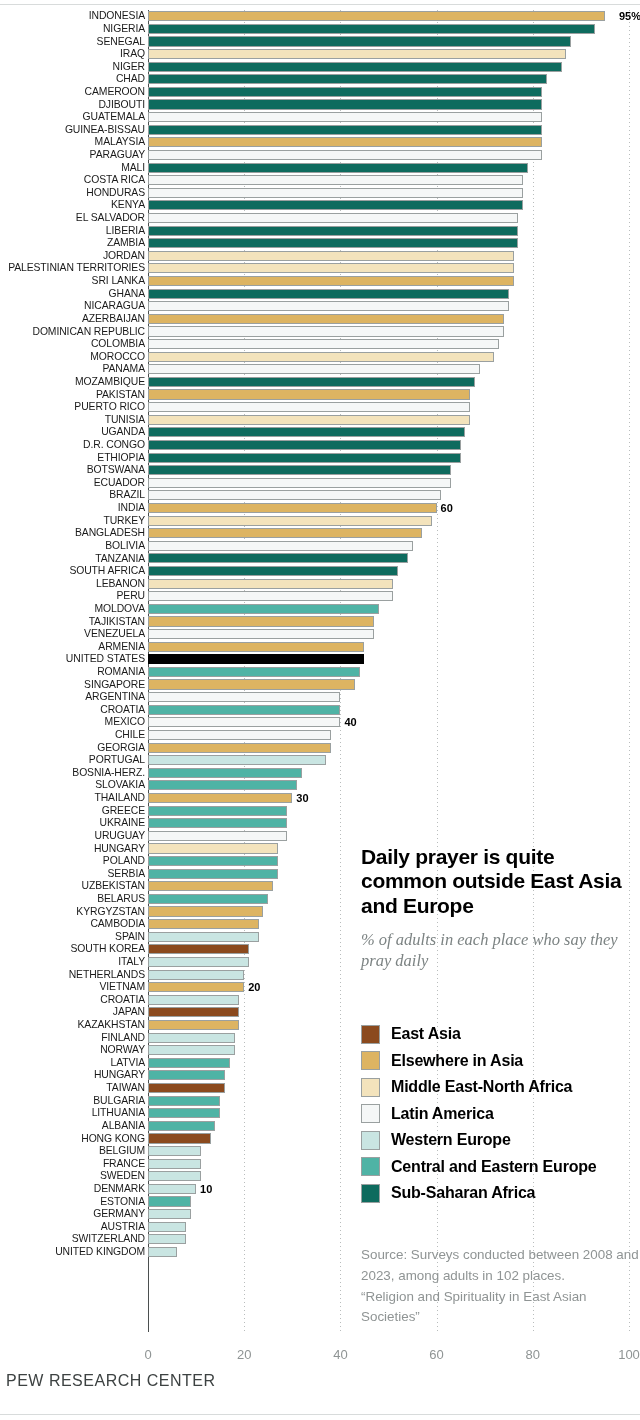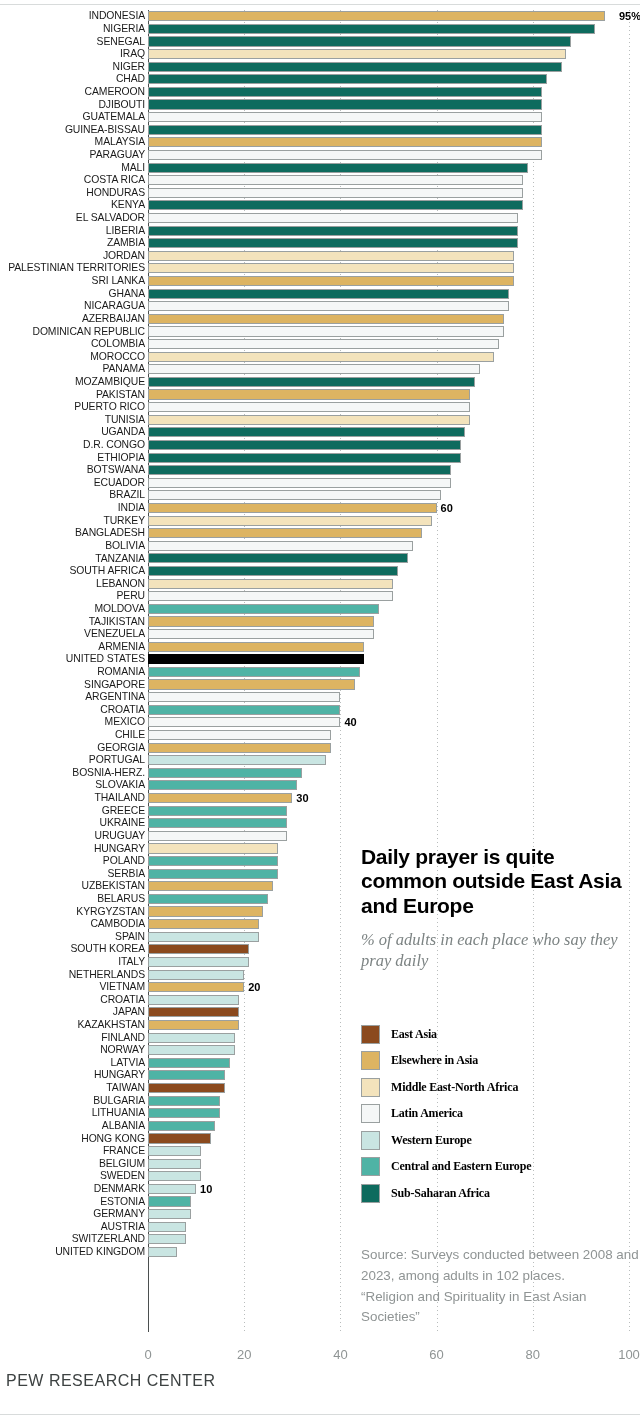--- a/index.html
+++ b/index.html
@@ -125,26 +125,25 @@
     align-items:center;
     height:26.5px;
   }
   .swatch {
     width:19px; height:19px;
     border:1px solid #9aa0a0;
     margin-right:11px;
     flex:0 0 auto;
   }
   .legtext {
-    font-size:12px;
+    font-size:16px;
     font-weight:bold;
     color:#000;
     white-space:nowrap;
     letter-spacing:-0.2px;
-    font-family:Liberation Serif, serif;
   }
 
   
   #source {
     position:absolute;
     left:361px; top:1245px; width:278px;
     font-size:13.4px;
     color:#8f9494;
     line-height:1.55;
   }
@@ -712,27 +711,27 @@
         <div class="bar" style="width: 67.34px; background: rgb(79, 179, 165);"></div>
       </div>
     </div>
     <div class="row">
       <div class="cat">HONG KONG</div>
       <div class="barwrap">
         <div class="bar" style="width: 62.53px; background: rgb(139, 74, 30);"></div>
       </div>
     </div>
     <div class="row">
+      <div class="cat">BELGIUM</div>
+      <div class="barwrap">
+        <div class="bar" style="width: 52.91px; background: rgb(201, 229, 226);"></div>
+      </div>
+    </div>
+    <div class="row">
       <div class="cat">FRANCE</div>
-      <div class="barwrap">
-        <div class="bar" style="width: 52.91px; background: rgb(201, 229, 226);"></div>
-      </div>
-    </div>
-    <div class="row">
-      <div class="cat">BELGIUM</div>
       <div class="barwrap">
         <div class="bar" style="width: 52.91px; background: rgb(201, 229, 226);"></div>
       </div>
     </div>
     <div class="row">
       <div class="cat">SWEDEN</div>
       <div class="barwrap">
         <div class="bar" style="width: 52.91px; background: rgb(201, 229, 226);"></div>
       </div>
     </div>

